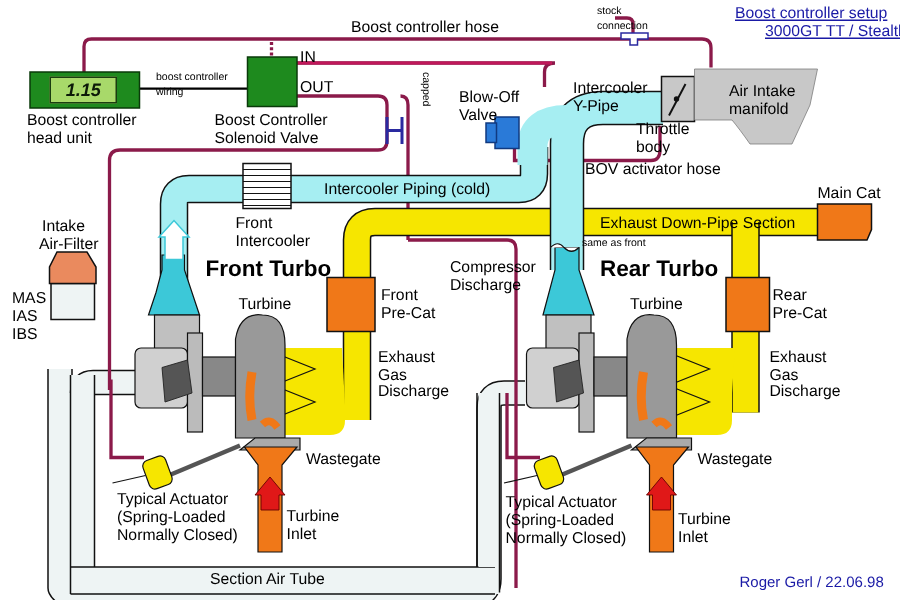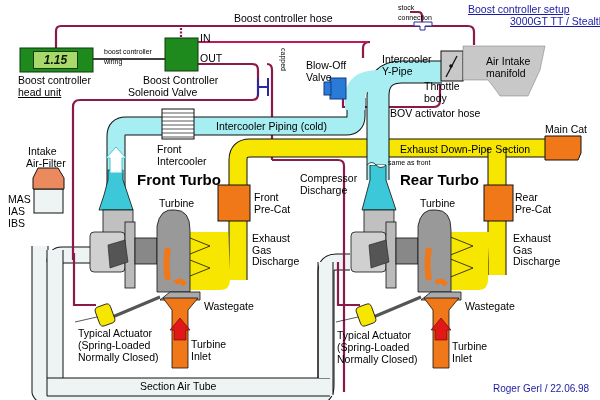--- a/index.html
+++ b/index.html
@@ -135,32 +135,32 @@
     <rect x="97" y="305" width="16" height="20" rx="4" fill="#f6e600" stroke="#111" stroke-width="0.8" transform="rotate(-20 105 315)"></rect>
     <line x1="75" y1="322" x2="97" y2="317" stroke="#111" stroke-width="0.7"></line>
   </g>
   <g>
     <line x1="371" y1="318" x2="421" y2="297" stroke="#555" stroke-width="3"></line>
     <rect x="358" y="305" width="16" height="20" rx="4" fill="#f6e600" stroke="#111" stroke-width="0.8" transform="rotate(-20 366 315)"></rect>
     <line x1="336" y1="322" x2="358" y2="317" stroke="#111" stroke-width="0.7"></line>
   </g>
 </svg>
 
-<div class="lbl link" style="left:468px;top:3px;">Boost controller setup</div>
+<div class="lbl link" style="left:490px;top:3px;">Boost controller setup</div>
 <div class="lbl link" style="left:486px;top:15px;margin-left:24px;">3000GT TT / Stealth TT</div>
 
 <div class="display">1.15</div>
 <div class="lbl" style="left:18px;top:74px;">Boost controller</div>
-<div class="lbl" style="left:18px;top:86px;text-decoration:underline;">head unit</div>
+<div class="lbl" style="left:18px;top:86px;">head unit</div>
 
 <div class="lbl lbl-sm" style="left:104px;top:48px;">boost controller</div>
 <div class="lbl lbl-sm" style="left:104px;top:58px;">wiring</div>
 
 <div class="lbl" style="left:143px;top:74px;">Boost Controller</div>
-<div class="lbl" style="left:128px;top:86px;">Solenoid Valve</div>
+<div class="lbl" style="left:143px;top:86px;">Solenoid Valve</div>
 <div class="lbl" style="left:200px;top:32px;">IN</div>
 <div class="lbl" style="left:200px;top:52px;">OUT</div>
 
 <div class="lbl" style="left:234px;top:12px;">Boost controller hose</div>
 <div class="lbl lbl-sm" style="left:398px;top:4px;">stock</div>
 <div class="lbl lbl-sm" style="left:398px;top:14px;">connection</div>
 <div class="lbl lbl-sm vert" style="left:287px;top:48px;">capped</div>
 <div class="lbl" style="left:390px;top:107px;">BOV activator hose</div>
 
 <div class="lbl" style="left:306px;top:59px;">Blow-Off</div>

